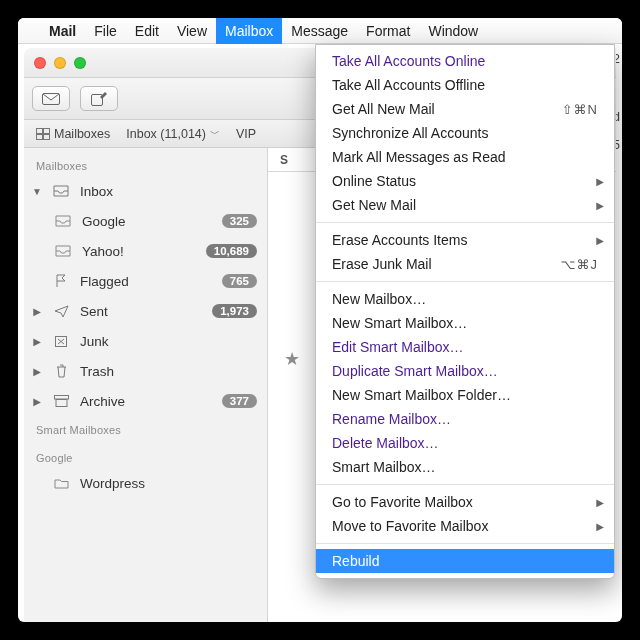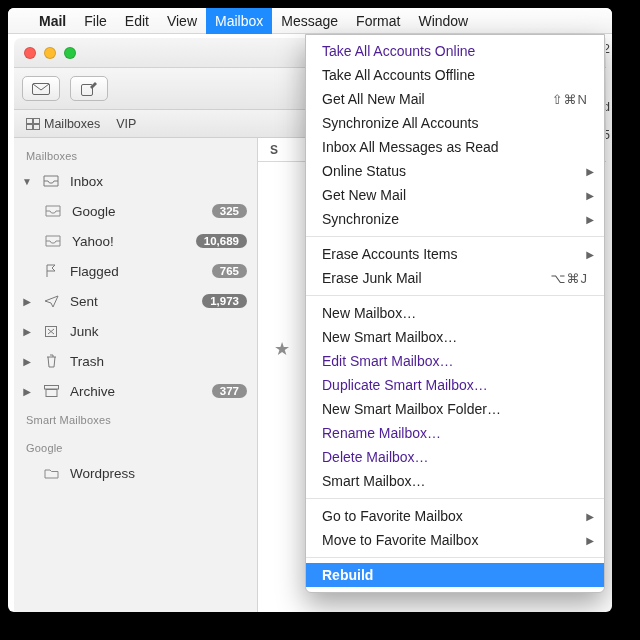--- a/index.html
+++ b/index.html
@@ -1,18 +1,18 @@
 <!DOCTYPE html>
 <html><head>
 <meta charset="utf-8">
 <style>
   * { box-sizing: border-box; margin: 0; padding: 0; font-family: -apple-system, "Helvetica Neue", Arial, sans-serif; -webkit-font-smoothing: antialiased; }
   html, body { width: 640px; height: 640px; }
   body { background: #fff; }
-  .frame { width: 640px; height: 640px; background: #000; padding: 8px; }
+  .frame { width: 640px; height: 640px; background: #000; padding: 18px; }
   .canvas { width: 604px; height: 604px; background: #fff; border-radius: 6px; position: relative; overflow: hidden; }
 
   
   .menubar { height: 26px; background: linear-gradient(#fdfdfd,#f5f5f5); display: flex; align-items: center; padding-left: 12px; font-size: 14px; color: #222; border-bottom: 1px solid #d6d6d6; }
   .menubar .apple { margin-right: 10px; font-size: 15px; }
   .menubar .mi { padding: 0 9px; line-height: 26px; height: 26px; }
   .menubar .mi.strong { font-weight: 600; }
   .menubar .mi.active { background: #1e8bff; color: #fff; }
 
   
@@ -44,21 +44,21 @@
   .row.sub { padding-left:30px; }
   .badge { background:#8f8f8f; color:#fff; font-size:11.5px; font-weight:600; padding:1px 8px; border-radius:9px; min-width:34px; text-align:center; }
   .badge.dark { background:#7a7a7a; }
   .row.expand .tri::before { content:"▼"; }
   .row.collapse .tri::before { content:"▶"; }
 
   
   .menu { position:absolute; left:297px; top:26px; width:300px; background:#fff; border:1px solid #bfbfbf; border-radius:0 0 6px 6px; box-shadow:0 12px 28px rgba(0,0,0,.35); padding:4px 0 5px 0; z-index:50; font-size:14px; }
   .menu .item { height:24px; display:flex; align-items:center; padding:0 16px; color:#222; position:relative; }
   .menu .item.disabled { color:#4c1d95; }
-  .menu .item.hi { background:#2f8fff; color:#fff;font-weight:bold; }
+  .menu .item.hi { background:#2f8fff; color:#fff; }
   .menu .sep { height:1px; background:#e2e2e2; margin:5px 0; }
   .menu .sc { margin-left:auto; font-size:13px; color:#555; letter-spacing:1px; }
   .menu .sub::after { content:"▶"; position:absolute; right:10px; font-size:10px; color:#666; }
 
   
   .edge-num { position:absolute; right:2px; font-size:12.5px; color:#444; }
   .edge1 { top:34px; } .edge2 { top:92px; } .edge3 { top:120px; }
 
   .boxsvg { width:14px; height:12px; }
 </style>
@@ -117,20 +117,24 @@
         <div class="seg">
           <svg class="boxsvg" viewBox="0 0 14 12">
               <rect x="0.5" y="0.5" width="6" height="5" fill="none" stroke="#777"></rect>
               <rect x="7.5" y="0.5" width="6" height="5" fill="none" stroke="#777"></rect>
               <rect x="0.5" y="6.5" width="6" height="5" fill="none" stroke="#777"></rect>
               <rect x="7.5" y="6.5" width="6" height="5" fill="none" stroke="#777"></rect>
             </svg>
           <span>Mailboxes</span>
         </div>
         <div class="seg">
+          <span>Inbox (11,014)</span>
+          <span class="chev">﹀</span>
+        </div>
+        <div class="seg">
           <span>VIP</span>
         </div>
       </div>
 
       <div class="content">
         <div class="sidebar">
           <div class="sb-section">Mailboxes</div>
 
           <div class="row expand">
             <span class="tri"></span>
@@ -237,24 +241,23 @@
     </div>
 
     <div class="menu">
       <div class="item disabled">Take All Accounts Online</div>
       <div class="item">Take All Accounts Offline</div>
       <div class="item">
         <span>Get All New Mail</span>
         <span class="sc">⇧⌘N</span>
       </div>
       <div class="item">Synchronize All Accounts</div>
-      <div class="item">Inbox All Messages as Read</div>
+      <div class="item">Mark All Messages as Read</div>
       <div class="item sub">Online Status</div>
       <div class="item sub">Get New Mail</div>
-      <div class="item sub">Synchronize</div>
       <div class="sep"></div>
       <div class="item sub">Erase Accounts Items</div>
       <div class="item">
         <span>Erase Junk Mail</span>
         <span class="sc">⌥⌘J</span>
       </div>
       <div class="sep"></div>
       <div class="item">New Mailbox…</div>
       <div class="item">New Smart Mailbox…</div>
       <div class="item disabled">Edit Smart Mailbox…</div>

